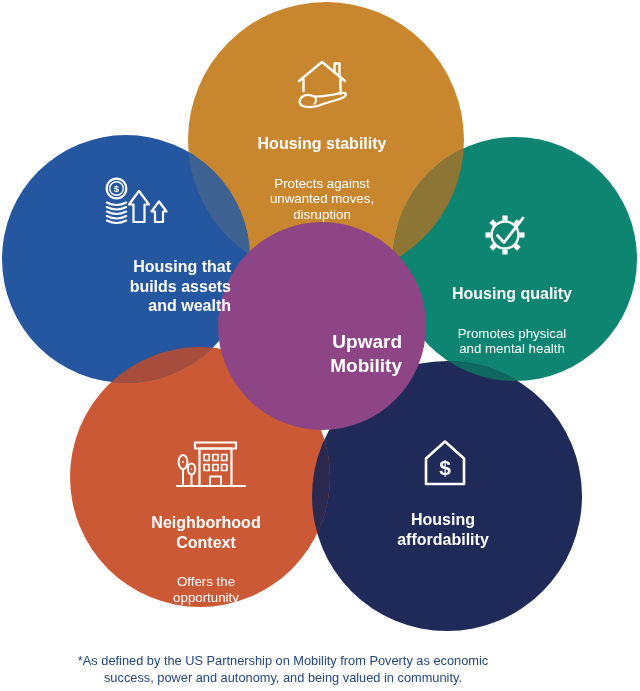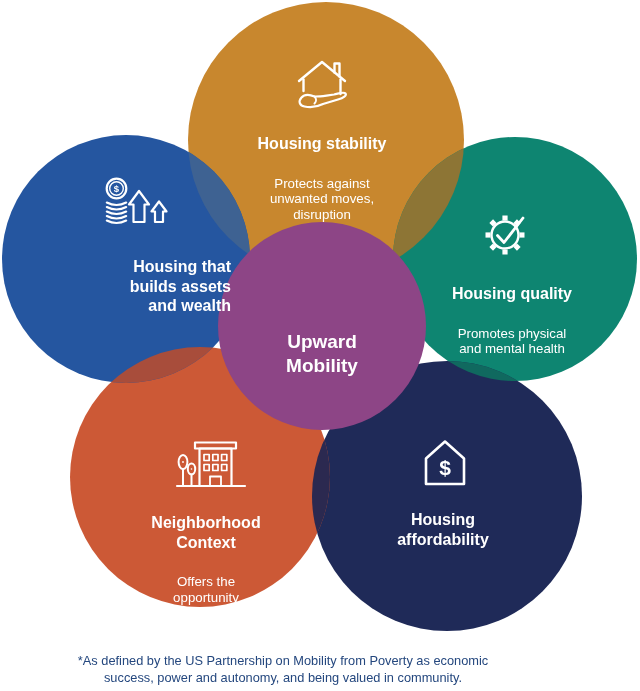--- a/index.html
+++ b/index.html
@@ -14,21 +14,21 @@
   .center-label{font-weight:bold;font-size:19px;line-height:1.26;}
   .footnote{
     position:absolute;left:0;top:653px;width:566px;text-align:center;
     color:#24477E;font-size:12.8px;font-weight:500;line-height:1.3;white-space:pre-line;
   }
   .block-gold{left:212px;top:116px;width:220px;}
   .block-teal{left:412px;top:266px;width:200px;}
   .block-navy{left:343px;top:492px;width:200px;}
   .block-orange{left:106px;top:495px;width:200px;}
   .block-blue{left:31px;top:239px;width:200px;text-align:right;}
-  .block-center{left:242px;top:312px;width:160px;}
+  .block-center{left:242px;top:312px;width:160px;text-align:right;}
 </style>
 </head>
 <body>
 
 
 
 <svg width="640" height="691" viewBox="0 0 640 691">
   <defs>
     <clipPath id="clipGold">
         <circle cx="326" cy="140" r="138"></circle>

